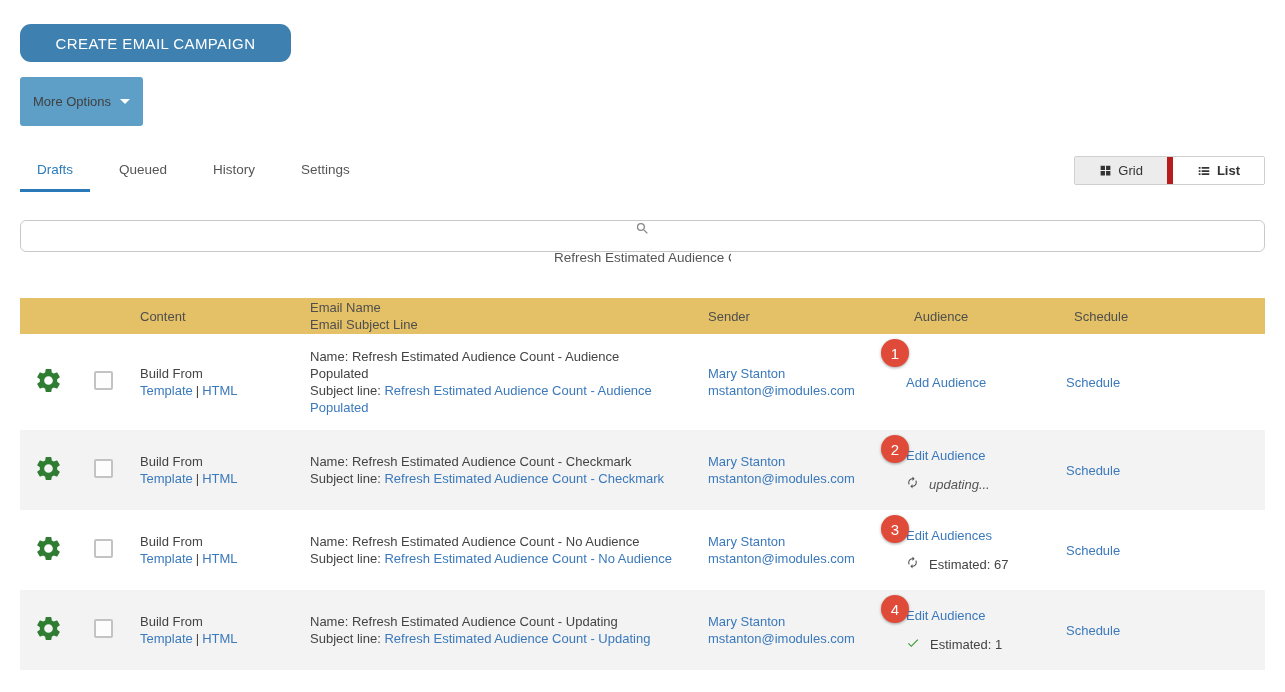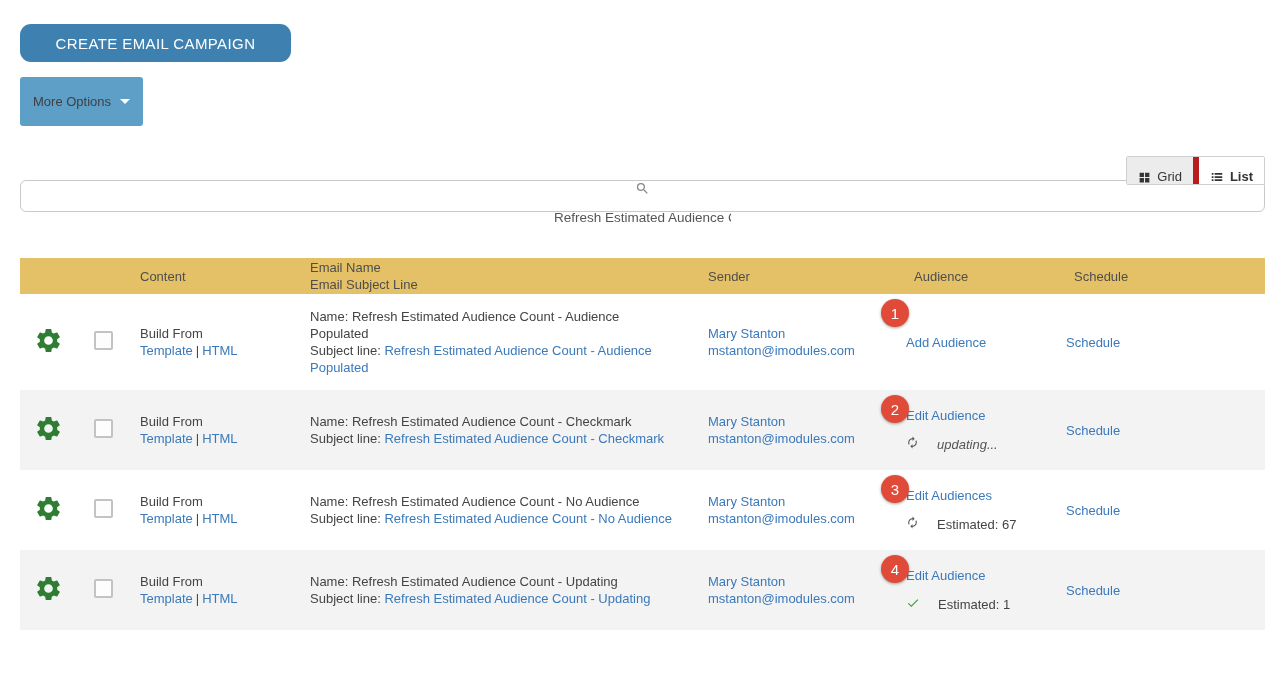--- a/index.html
+++ b/index.html
@@ -45,24 +45,24 @@
     padding: 10px 17px 12px 17px; margin-right: 12px;
     cursor: pointer; border-bottom: 3px solid transparent;
   }
   .tab.active { color: #2a7ab9; border-bottom-color: #2a7ab9; }
 
   .view-toggle {
     position: absolute; right: 0; top: 4px;
     display: flex; border: 1px solid #cfcfcf; border-radius: 2px; overflow: hidden;
   }
   .toggle-btn {
-    display: inline-flex; align-items: flex-end; gap: 6px;
+    display: inline-flex; align-items: center; gap: 6px;
     font-family: "Liberation Sans", sans-serif;
     background: #fff; border: none; font-size: 13px; color: #333;
-    height: 27px; padding: 0 11px; cursor: pointer;
+    height: 27px; padding: 0 24px; cursor: pointer;
   }
   .toggle-btn + .toggle-btn { border-left: 6px solid #b91c1c; font-weight: bold; }
   .toggle-btn.active { background: #ececec; }
   .toggle-btn svg { display: block; }
 
   
   .search-wrap {
     margin-top: 28px;
     display: flex; align-items: center; gap: 9px;
     border: 1px solid #c9c9c9; border-radius: 6px;
@@ -98,39 +98,45 @@
   a.link { color: #3b79bb; text-decoration: none; cursor: pointer; }
   .pipe { color: #444; margin: 0 3px; }
   td.cell-audience { position: relative; }
   .badge {
     position: absolute; left: -15px; top: 5px;
     width: 28px; height: 28px; border-radius: 50%;
     background: #df4b38; color: #fff;
     display: flex; align-items: center; justify-content: center;
     font-size: 15px; box-shadow: 0 1px 3px rgba(0,0,0,.35);
   }
-  .status { display: flex; align-items: flex-start; gap: 18px; margin-top: 12px; color: #444; }
+  .status { display: flex; align-items: flex-start; gap: 10px; margin-top: 12px; color: #444; }
   .status.italic span.txt { font-style: italic; color: #555; }
   .status svg { flex: 0 0 auto; }
 </style>
 </head>
 <body>
 
 <div class="page">
 
   <button class="btn-create">CREATE EMAIL CAMPAIGN</button>
 
   <div>
     <button class="btn-more">
       <span>More Options</span>
       <span class="caret-down"></span>
     </button>
   </div>
 
   <div class="tabs-row">
+    <div class="tabs">
+      <div class="tab active">Drafts</div>
+      <div class="tab">Queued</div>
+      <div class="tab">History</div>
+      <div class="tab">Settings</div>
+    </div>
     <div class="view-toggle">
       <button class="toggle-btn active">
         <span>
           <svg width="13" height="13" viewBox="0 0 24 24">
               <path fill="#333" d="M3 3h8v8H3zM13 3h8v8h-8zM3 13h8v8H3zM13 13h8v8h-8z"></path>
             </svg>
         </span>
         <span>Grid</span>
       </button>
       <button class="toggle-btn">

